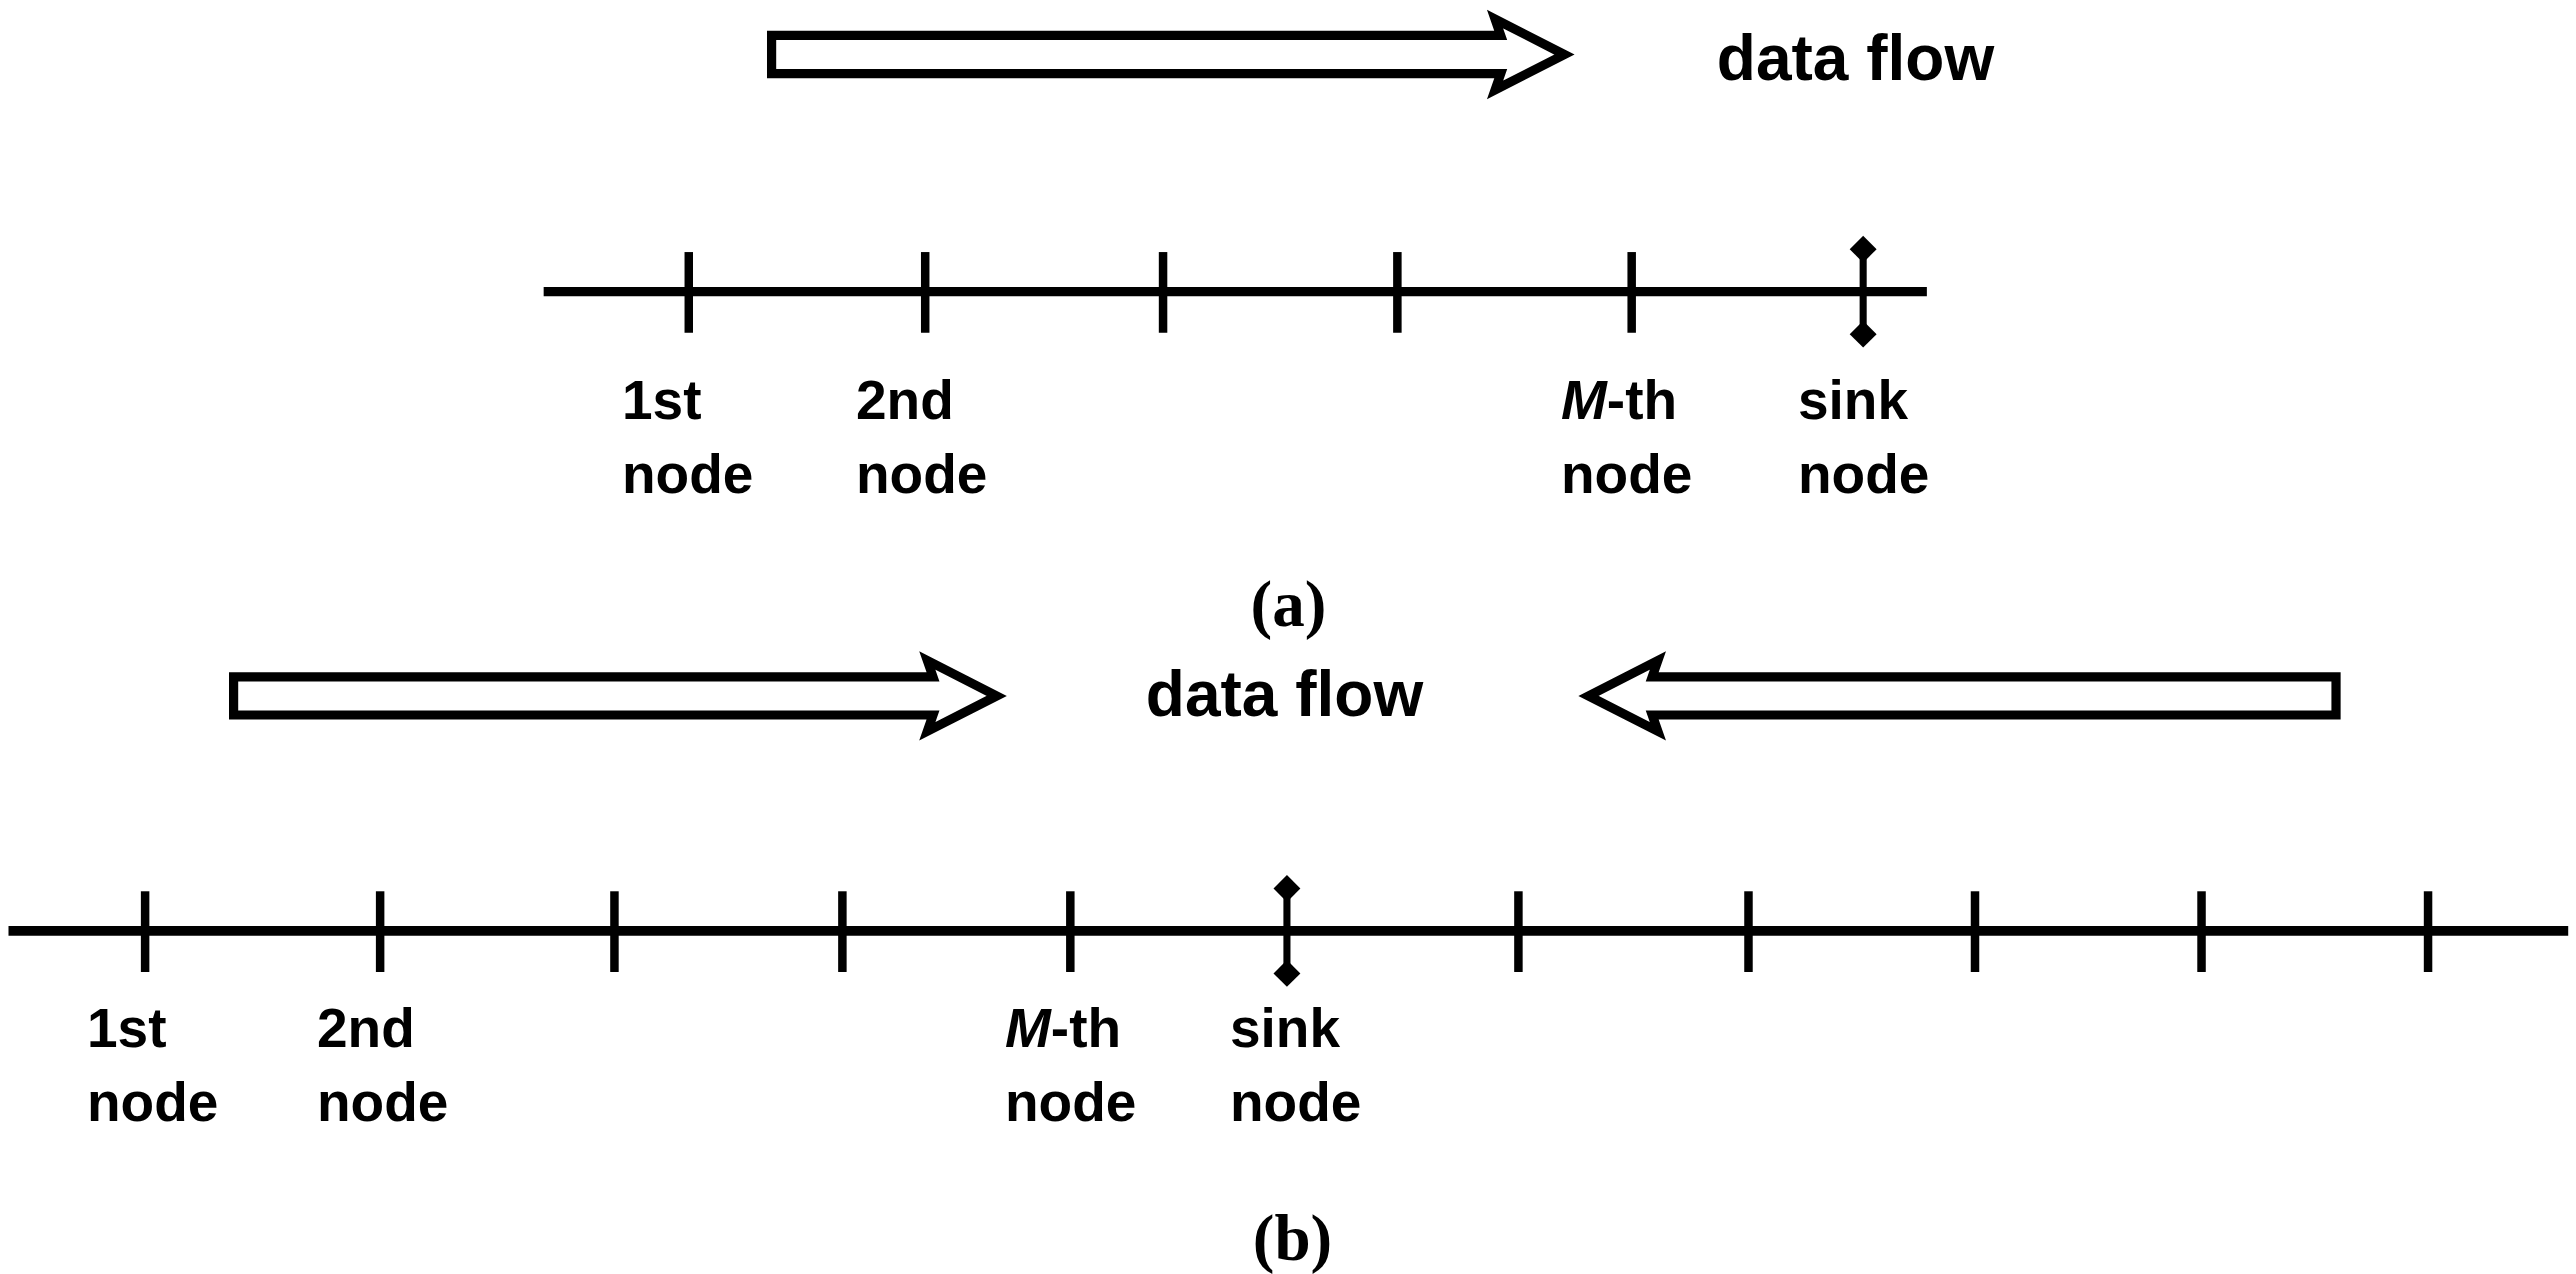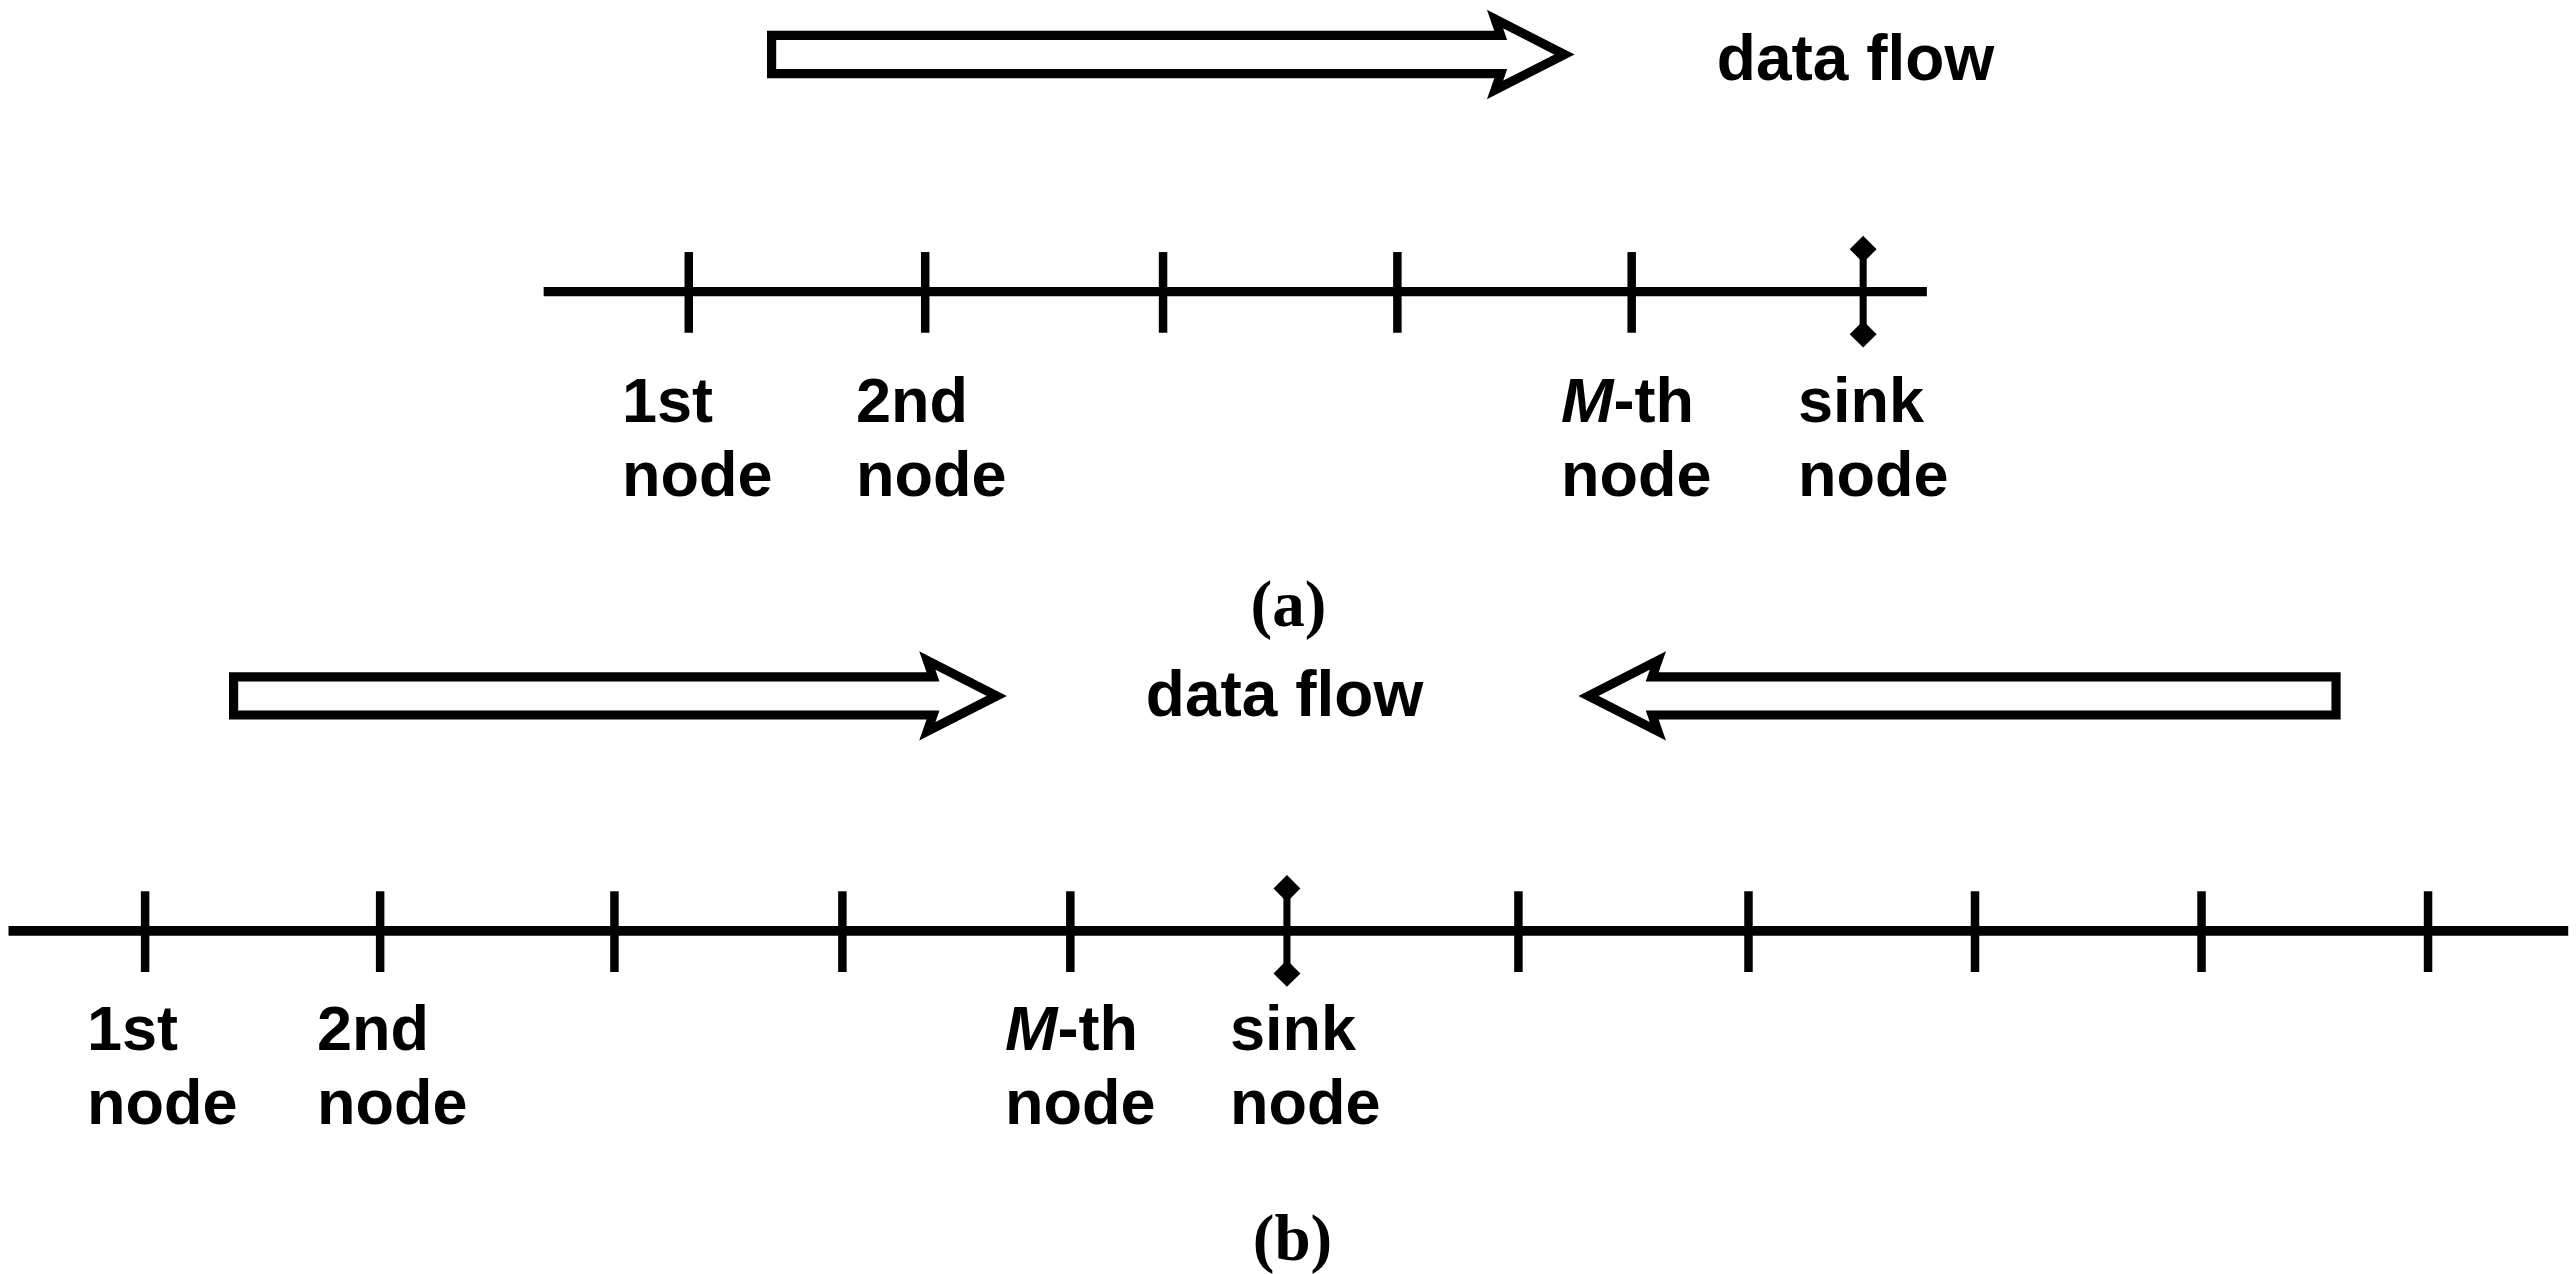--- a/index.html
+++ b/index.html
@@ -9,21 +9,21 @@
     height: 1275px;
     background: #ffffff;
     font-family: "Liberation Sans", sans-serif;
     overflow: hidden;
   }
   svg.layer { position: absolute; left: 0; top: 0; width: 2576px; height: 1275px; }
   .nl {
     position: absolute;
     color: #000000;
     font-weight: 700;
-    font-size: 63px;
+    font-size: 55px;
     line-height: 74px;
     white-space: nowrap;
   }
   .nl em { font-style: italic; }
   .flow {
     position: absolute;
     color: #000000;
     font-weight: 700;
     font-size: 64px;
     line-height: 74px;

